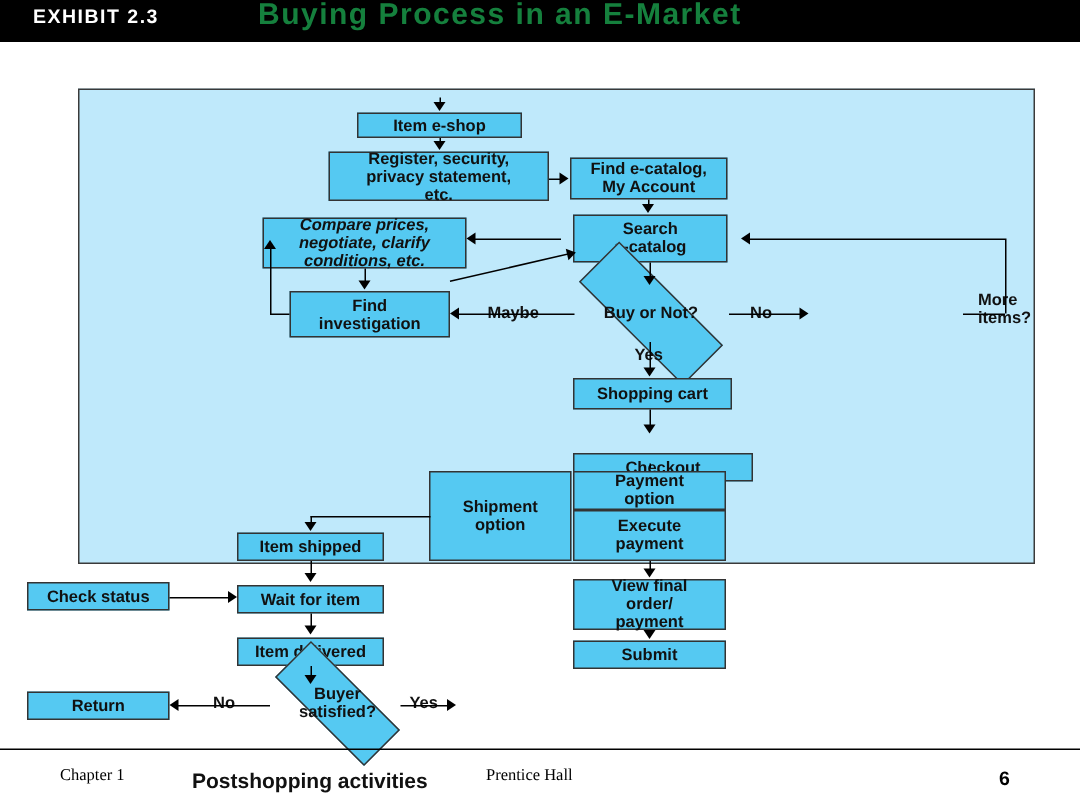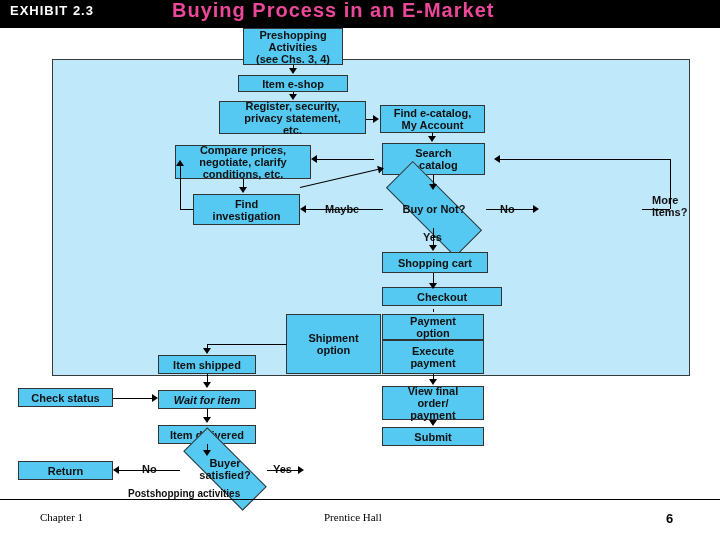--- a/index.html
+++ b/index.html
@@ -11,27 +11,27 @@
     overflow:hidden;
   }
   #slide{position:absolute;left:0;top:0;width:720px;height:540px;}
 
   
   .hdr-bar{
     position:absolute;left:0;top:0;width:720px;height:26px;
     background:#000;
   }
   .hdr-exhibit{
-    position:absolute;left:10px;top:3px;
+    position:absolute;left:22px;top:3px;
     color:#ffffff;font-size:13px;font-weight:bold;letter-spacing:1px;
     font-family:"Liberation Sans", sans-serif;
   }
   .hdr-title{
     position:absolute;left:172px;top:-1px;
-    color:#ec4899;font-size:20px;font-weight:bold;letter-spacing:1px;
+    color:#15803d;font-size:20px;font-weight:bold;letter-spacing:1px;
     font-family:"Liberation Sans", sans-serif;
     white-space:nowrap;
   }
   .hdr-underline{
     position:absolute;left:0;top:25px;width:720px;height:3px;background:#000;
   }
 
   
   .panel{
     position:absolute;left:52px;top:59px;width:636px;height:315px;
@@ -72,21 +72,21 @@
   }
   .diamond .dtext{position:relative;z-index:2;}
 
   
   .lbl{
     position:absolute;
     font-size:11px;font-weight:bold;color:#111;
     font-family:"Liberation Sans", sans-serif;
     white-space:nowrap;
   }
-  .lbl.big{font-size:10px;}
+  .lbl.big{font-size:14px;margin-top:24px;}
 
   
   .ln{position:absolute;background:#000;}
   .ln.h{height:1px;}
   .ln.v{width:1px;}
 
   
   .ah{position:absolute;width:0;height:0;}
   .ah.down{border-left:4px solid transparent;border-right:4px solid transparent;border-top:6px solid #000;}
   .ah.up{border-left:4px solid transparent;border-right:4px solid transparent;border-bottom:6px solid #000;}
@@ -108,57 +108,54 @@
 
 <div id="slide">
 
   <div class="hdr-bar"></div>
   <div class="hdr-exhibit">EXHIBIT 2.3</div>
   <div class="hdr-title">Buying Process in an E-Market</div>
   <div class="hdr-underline"></div>
 
   <div class="panel"></div>
 
-  <div class="box" style="left:243px;top:28px;width:100px;height:37px;">Preshopping
-Activities
-(see Chs. 3, 4)</div>
   <div class="box" style="left:238px;top:75px;width:110px;height:17px;">Item e-shop</div>
   <div class="box" style="left:219px;top:101px;width:147px;height:33px;">Register, security,
 privacy statement,
 etc.</div>
   <div class="box" style="left:380px;top:105px;width:105px;height:28px;">Find e-catalog,
 My Account</div>
-  <div class="box" style="left:175px;top:145px;width:136px;height:34px;">Compare prices,
+  <div class="box" style="left:175px;top:145px;width:136px;height:34px;font-style:italic;">Compare prices,
 negotiate, clarify
 conditions, etc.</div>
   <div class="box" style="left:382px;top:143px;width:103px;height:32px;">Search
 e-catalog</div>
   <div class="box" style="left:193px;top:194px;width:107px;height:31px;">Find
 investigation</div>
 
   <div class="diamond" style="left:385px;top:190px;width:98px;height:38px;">
     <div class="dshape"></div>
     <div class="dtext">Buy or Not?</div>
   </div>
 
   <div class="box" style="left:382px;top:252px;width:106px;height:21px;">Shopping cart</div>
-  <div class="box" style="left:382px;top:287px;width:120px;height:19px;">Checkout</div>
+  <div class="box" style="left:382px;top:302px;width:120px;height:19px;">Checkout</div>
   <div class="box" style="left:286px;top:314px;width:95px;height:60px;">Shipment
 option</div>
   <div class="box" style="left:382px;top:314px;width:102px;height:26px;">Payment
 option</div>
   <div class="box" style="left:382px;top:340px;width:102px;height:34px;">Execute
 payment</div>
   <div class="box" style="left:382px;top:386px;width:102px;height:34px;">View final
 order/
 payment</div>
   <div class="box" style="left:382px;top:427px;width:102px;height:19px;">Submit</div>
 
   <div class="box" style="left:158px;top:355px;width:98px;height:19px;">Item shipped</div>
-  <div class="box" style="left:158px;top:390px;width:98px;height:19px;font-style:italic;">Wait for item</div>
+  <div class="box" style="left:158px;top:390px;width:98px;height:19px;">Wait for item</div>
   <div class="box" style="left:158px;top:425px;width:98px;height:19px;">Item delivered</div>
   <div class="box" style="left:18px;top:388px;width:95px;height:19px;">Check status</div>
 
   <div class="diamond" style="left:183px;top:452px;width:84px;height:34px;justify-content:center;">
     <div class="dshape"></div>
     <div class="dtext">Buyer
 satisfied?</div>
   </div>
 
   <div class="box" style="left:18px;top:461px;width:95px;height:19px;">Return</div>

